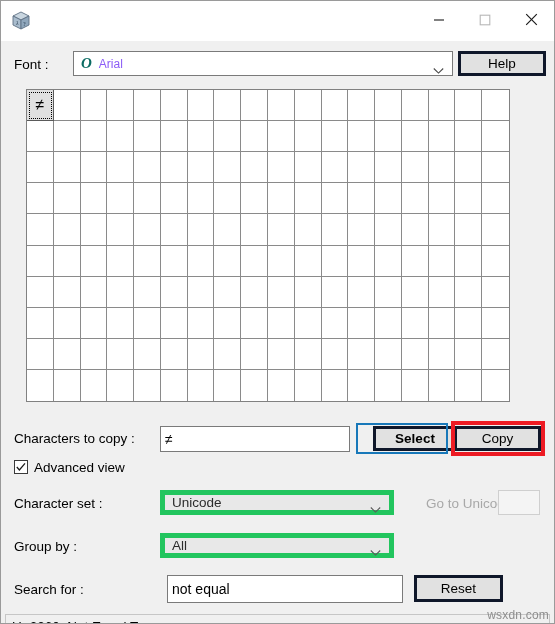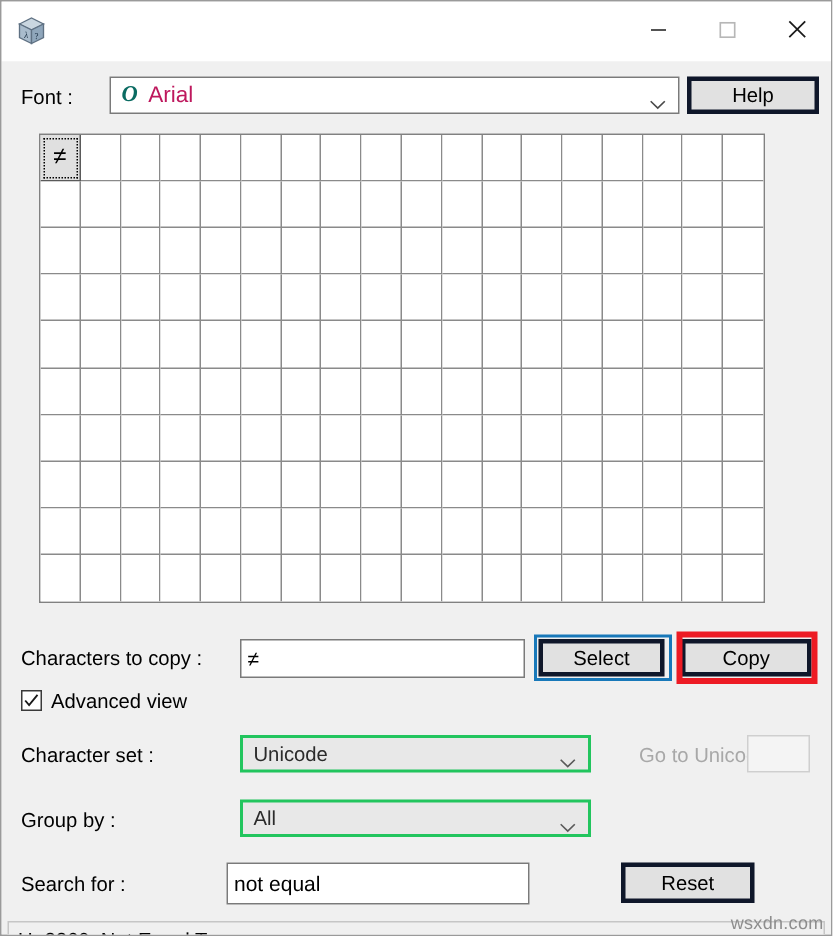--- a/index.html
+++ b/index.html
@@ -98,22 +98,22 @@
     font-family: "Liberation Serif", serif;
     font-style: italic;
     font-weight: bold;
     font-size: 15px;
     color: #0a6b62;
     margin-left: 7px;
     margin-right: 7px;
     line-height: 1;
   }
   .font-name {
-    font-size: 15px;
-    color: #be185d;
+    font-size: 12px;
+    color: #8b5cf6;
   }
   .combo-arrow {
     position: absolute;
     right: 8px; top: 50%;
     transform: translateY(-50%);
     width: 11px; height: 7px;
   }
 
   .btn {
     position: absolute;
@@ -181,22 +181,22 @@
     font-size: 14px;
     color: #000;
     padding: 0 4px;
     outline: none;
   }
   #chars-input {
     left: 159px; top: 385px;
     width: 190px; height: 26px;
   }
   #select-btn {
-    left: 358px; top: 385px;
-    width: 84px; height: 25px;
+    left: 372px; top: 385px;
+    width: 84px; height: 25px; font-weight: bold;
   }
   #copy-btn {
     left: 453px; top: 385px;
     width: 87px; height: 25px; text-align: right;
   }
   
   .annot {
     position: absolute;
     box-sizing: border-box;
     pointer-events: none;
@@ -230,42 +230,42 @@
   .chk-label { font-size: 13.5px; color: #000; }
 
   
   #lbl-charset { left: 13px; top: 455px; }
   #lbl-groupby { left: 13px; top: 498px; }
   #lbl-goto    { left: 425px; top: 455px; }
 
   .dropdown {
     position: absolute;
     background: #e8e8e8;
-    border: 2px solid #22c55e;
+    border: 5px solid #22c55e;
     box-sizing: border-box;
     display: flex;
     align-items: center;
     padding-left: 7px;
   }
   #charset-dd { left: 159px; top: 449px; width: 234px; height: 25px; }
   #groupby-dd { left: 159px; top: 492px; width: 234px; height: 25px; }
   .dd-text { font-size: 13.5px; color: #2b2b2b; }
   #goto-input {
     left: 497px; top: 449px;
     width: 42px; height: 25px;
     background: #f4f4f4;
     border: 1px solid #cfcfcf;
     color: #b0b0b0;
   }
 
   
   #lbl-search { left: 13px; top: 541px; }
   #search-input {
-    left: 150px; top: 534px;
-    width: 202px; height: 28px;
+    left: 166px; top: 534px;
+    width: 236px; height: 28px;
   }
   #reset-btn {
     left: 413px; top: 534px;
     width: 89px; height: 27px;
   }
 
   
   .statusbar {
     position: absolute;
     left: 4px; top: 573px;

